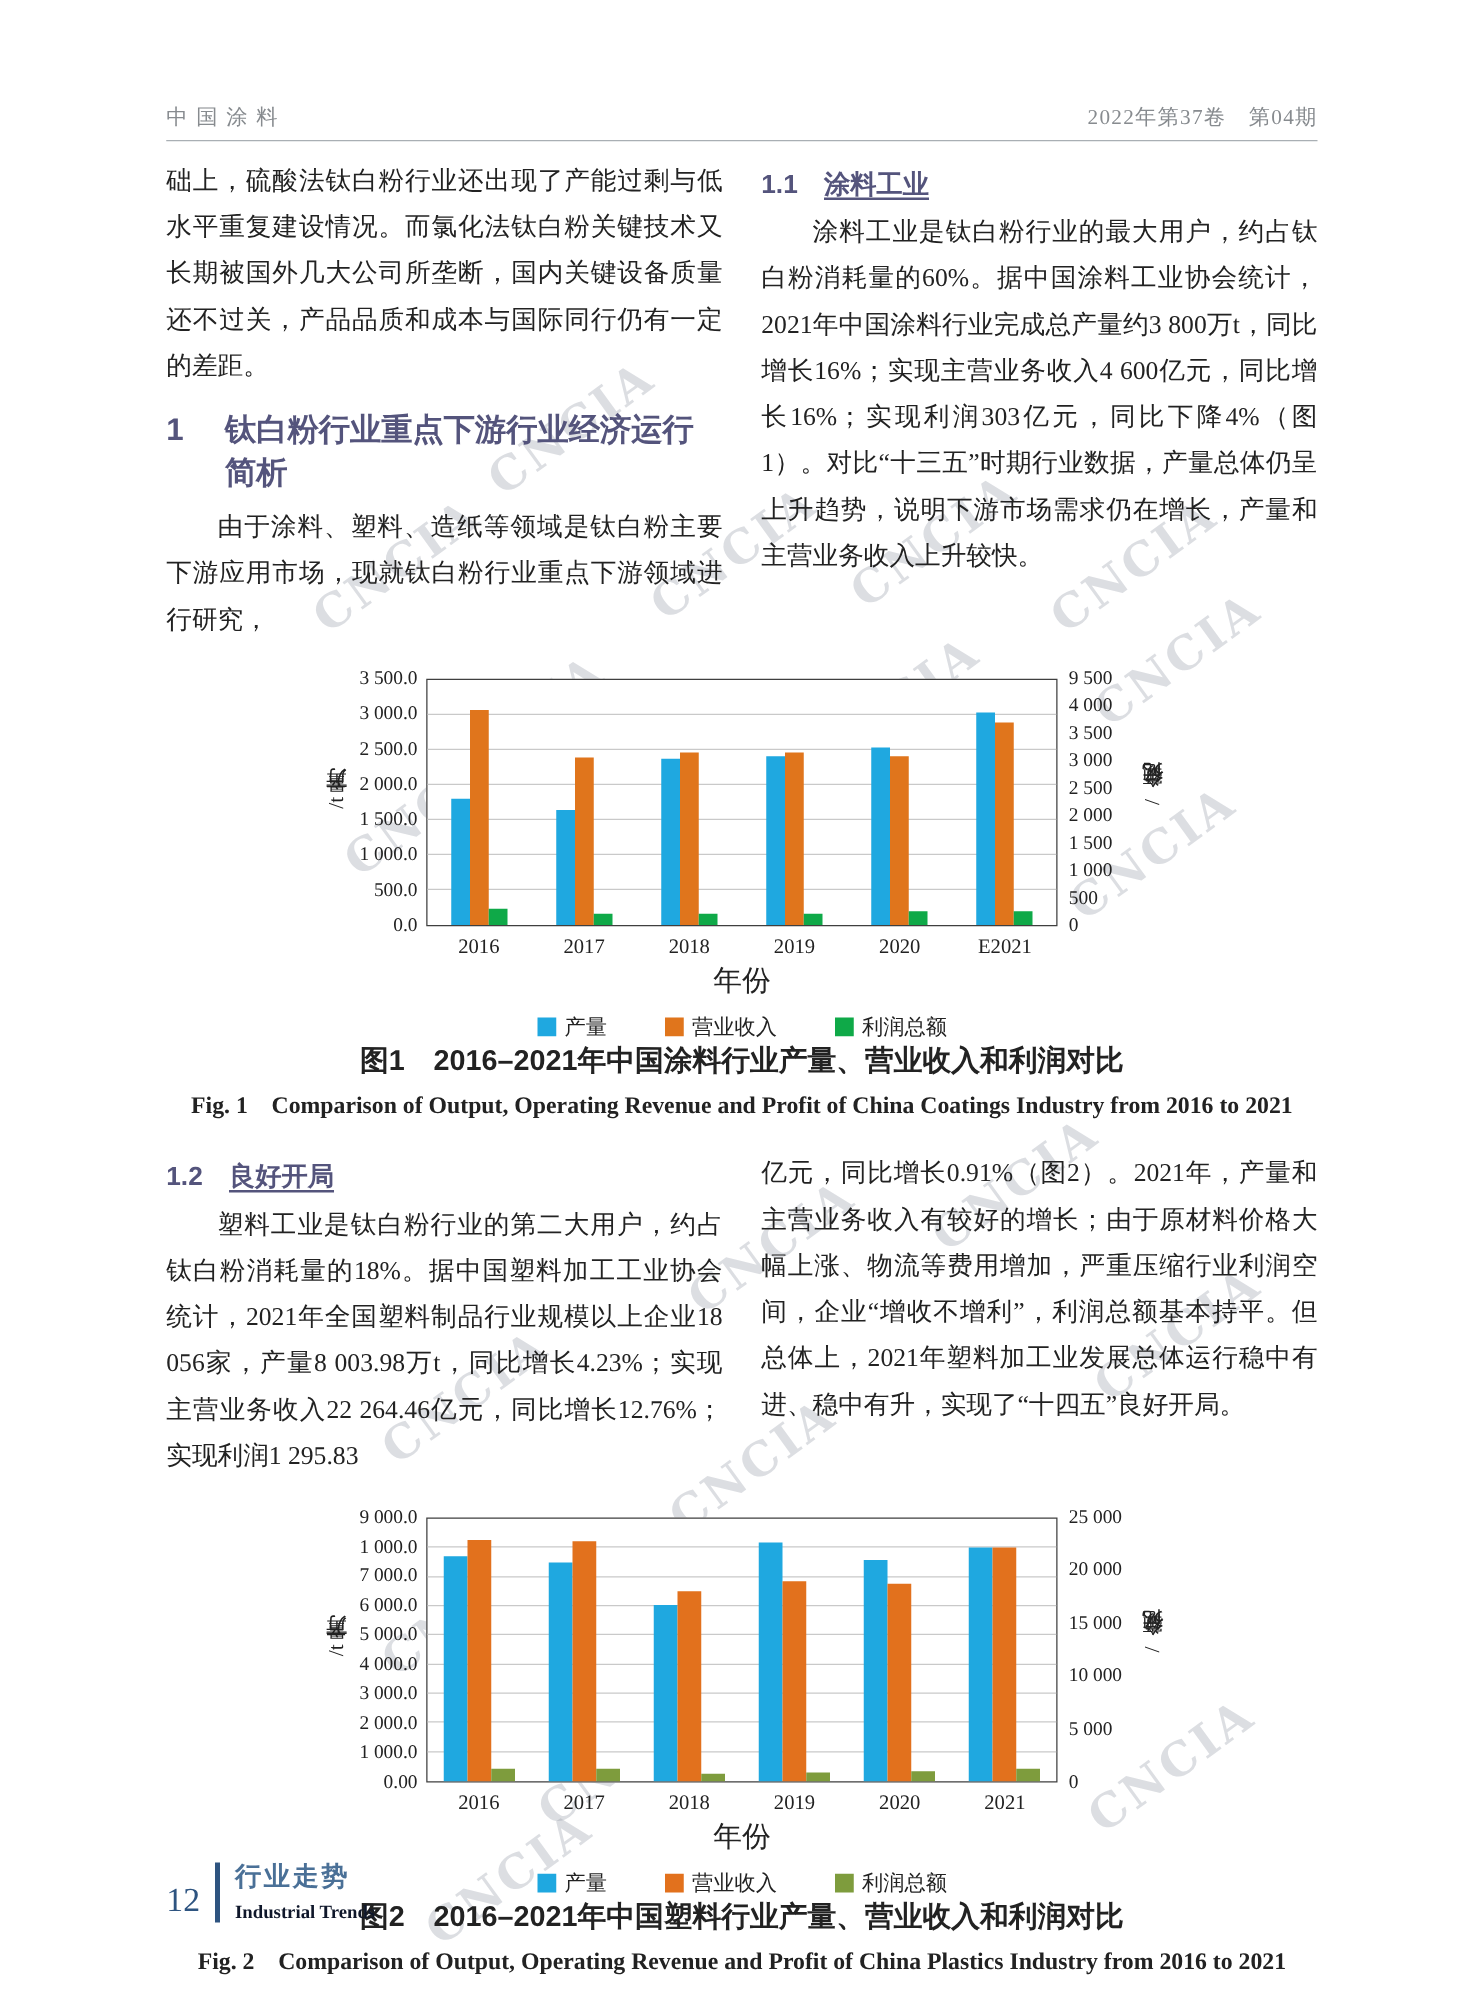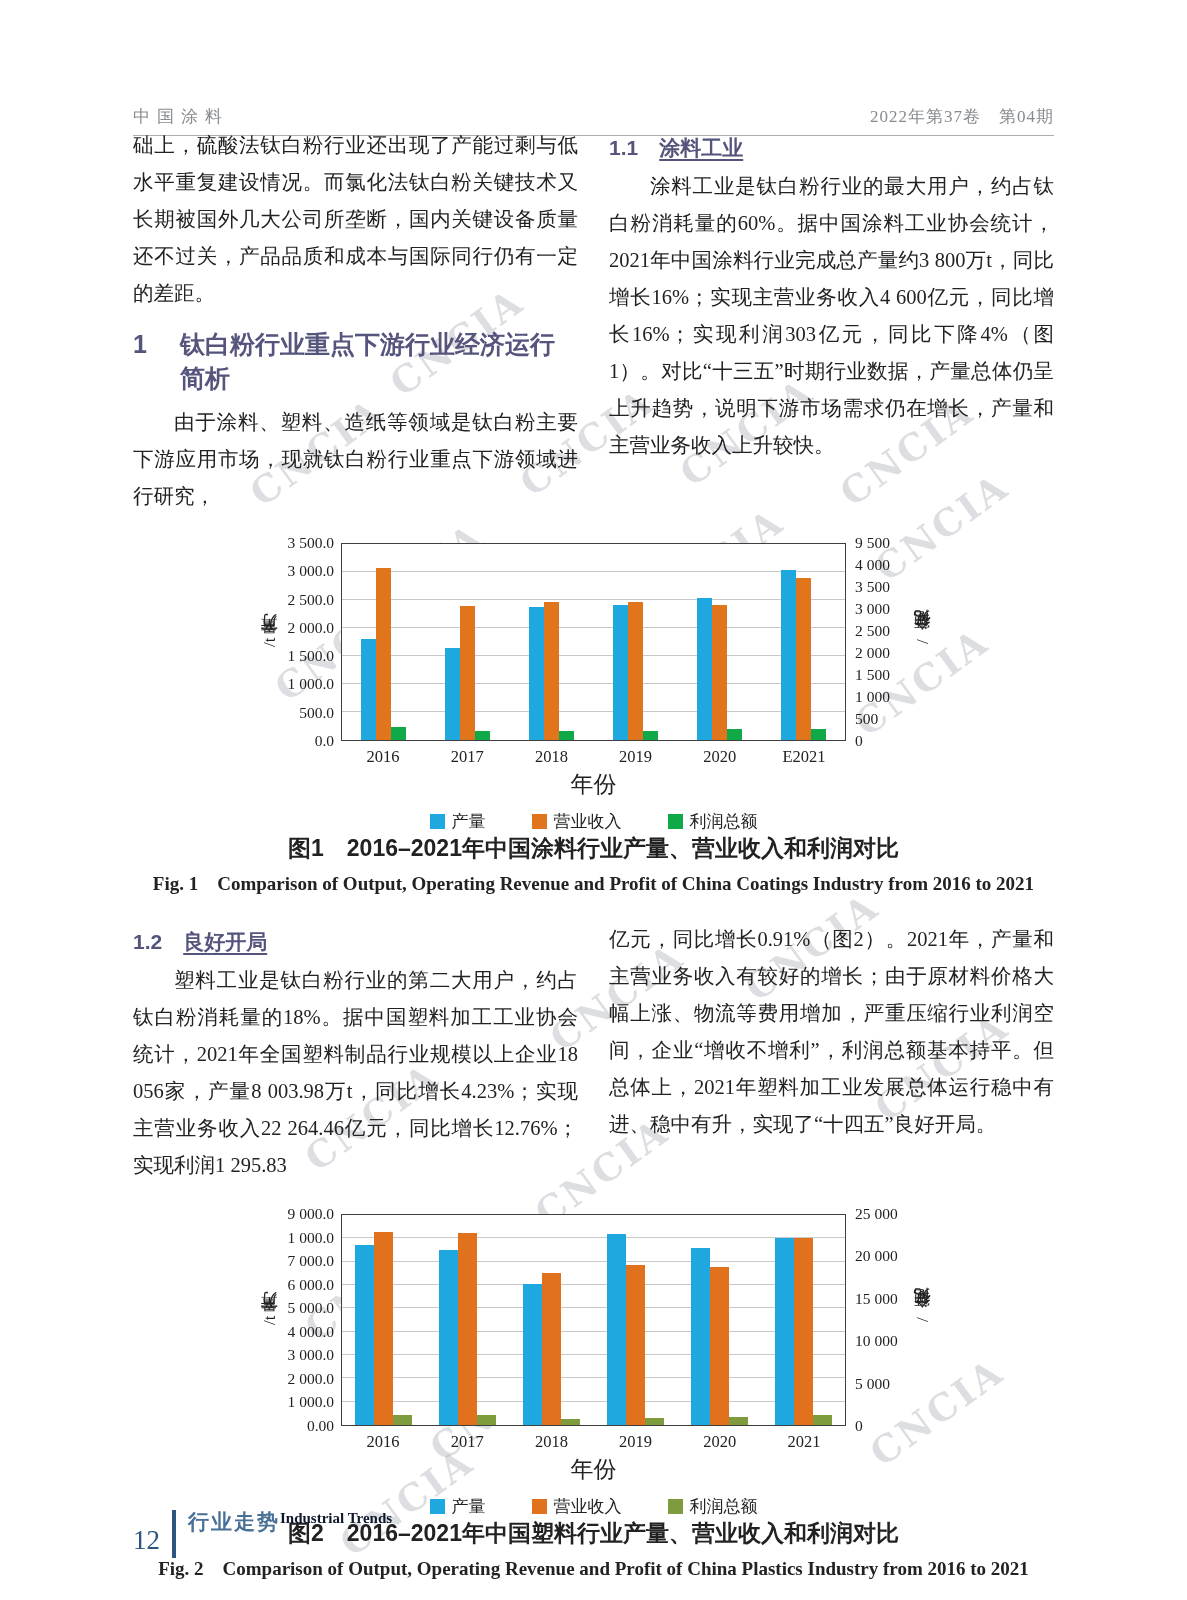--- a/index.html
+++ b/index.html
@@ -7,21 +7,21 @@
         font-family:"Liberation Serif","DejaVu Serif",serif;color:#222222;}
   .wm-layer{position:absolute;inset:0;z-index:0;pointer-events:none;}
   .watermark{position:absolute;font-family:"DejaVu Serif",serif;font-weight:bold;font-size:37px;
         color:rgba(150,156,168,0.33);transform:rotate(-36deg);letter-spacing:3px;}
   .content{position:relative;z-index:1;}
 
   
   .header{position:absolute;top:82px;left:133px;width:921px;display:flex;justify-content:space-between;
         align-items:flex-end;padding-bottom:7px;border-bottom:1.5px solid #a9afb4;color:#878b8f;font-size:17px;}
   .journal-name{letter-spacing:7px;}
-  .issue-info{letter-spacing:1px;margin-top:23px;}
+  .issue-info{letter-spacing:1px;}
 
   
   .main{position:absolute;top:127px;left:133px;width:921px;}
   .cols{display:flex;gap:31px;}
   .col{width:445px;font-size:20.5px;line-height:37px;text-align:justify;}
   .col p{margin:0;}
   .indent{text-indent:2em;}
 
   .h1{display:flex;margin:15px 0 9px 0;color:#54547c;font-family:"Liberation Sans","DejaVu Sans",sans-serif;
       font-weight:bold;font-size:25px;line-height:34px;text-align:left;}
@@ -59,21 +59,21 @@
         font-family:"Liberation Sans","DejaVu Sans",sans-serif;}
   .figcap-en{text-align:center;font-weight:bold;font-size:19px;margin-top:7px;
         font-family:"Liberation Serif","DejaVu Serif",serif;}
 
   .sec2{margin-top:24px;}
 
   
   .footer{position:absolute;left:133px;top:1490px;display:flex;align-items:flex-end;gap:12px;}
   .page-num{font-size:27px;color:#2e5480;line-height:1;margin-bottom:4px;}
   .footer-bar{width:4px;height:48px;background:#2e5480;}
-  .footer-labels{display:flex;flex-direction:row;justify-content:space-between;height:48px;margin-top:20px;}
+  .footer-labels{display:flex;flex-direction:column;justify-content:space-between;height:48px;}
   .footer-zh{font-size:21px;color:#4a7097;font-weight:bold;letter-spacing:2px;
         font-family:"Liberation Sans","DejaVu Sans",sans-serif;line-height:1.1;}
   .footer-en{font-size:15px;color:#0f172a;font-weight:bold;line-height:1.1;
         font-family:"Liberation Serif","DejaVu Serif",serif;}
 </style>
 </head>
 <body>
 
 <div class="page">
   <div class="wm-layer">

